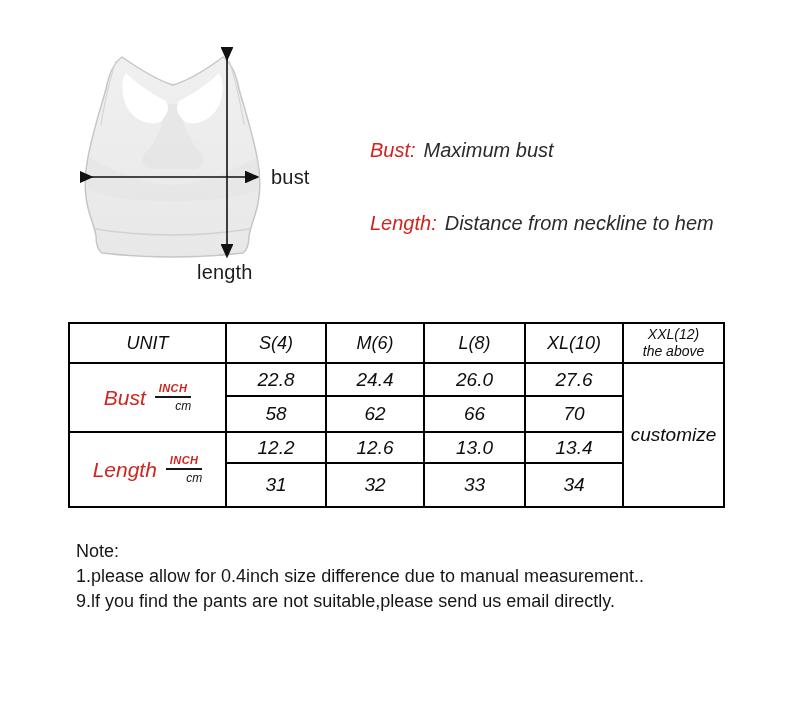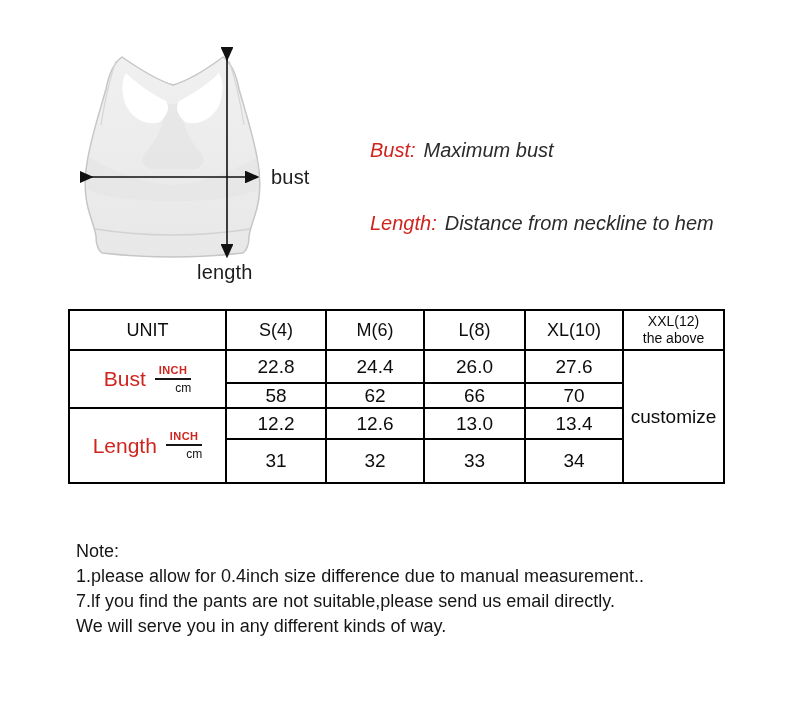--- a/index.html
+++ b/index.html
@@ -12,22 +12,22 @@
   .diagram-label{position:absolute;font-size:20px;color:#1d1d1d;letter-spacing:.2px;}
   .label-bust{left:271px;top:166px;}
   .label-length{left:197px;top:261px;}
   
   .definition{position:absolute;left:370px;font-size:20px;color:#2b2b2b;white-space:nowrap;font-style:italic;}
   .def-bust{top:139px;}
   .def-length{top:212px;}
   .def-term{color:#d0251e;margin-right:8px;}
   
   table.size-table{
-    position:absolute;left:68px;top:309px;width:655px;
-    border-collapse:collapse;table-layout:fixed;
+    position:absolute;left:68px;top:322px;width:655px;
+    border-collapse:collapse;table-layout:fixed;font-style:italic;
   }
   table.size-table td{
     border:2px solid #000;text-align:center;vertical-align:middle;
     font-size:19px;color:#0d0d0d;padding:0;
   }
   tr.hrow td{font-size:18px;}
   td.xxl-head div{line-height:17px;font-size:14px;}
   td.label-cell{}
   .label-wrap{display:flex;align-items:center;justify-content:center;gap:9px;}
   .row-label{color:#d0251e;font-size:21px;}
@@ -125,21 +125,21 @@
               <span class="bottom">cm</span>
             </span>
           </div>
         </td>
         <td>22.8</td>
         <td>24.4</td>
         <td>26.0</td>
         <td>27.6</td>
         <td rowspan="4" class="customize-cell">customize</td>
       </tr>
-      <tr style="height:25px">
+      <tr style="height:36px">
         <td>58</td>
         <td>62</td>
         <td>66</td>
         <td>70</td>
       </tr>
       <tr style="height:31px">
         <td rowspan="2" class="label-cell">
           <div class="label-wrap">
             <span class="row-label">Length</span>
             <span class="frac">
@@ -158,17 +158,16 @@
         <td>32</td>
         <td>33</td>
         <td>34</td>
       </tr>
     </tbody>
   </table>
 
   <div class="note">
     <div>Note:</div>
     <div>1.please allow for 0.4inch size difference due to manual measurement..</div>
-    <div>7.lf you find the pants are not suitable,please send us email directly.</div>
-    <div>We will serve you in any different kinds of way.</div>
+    <div>9.lf you find the pants are not suitable,please send us email directly.</div>
   </div>
 
 </div>
 
 </body></html>

